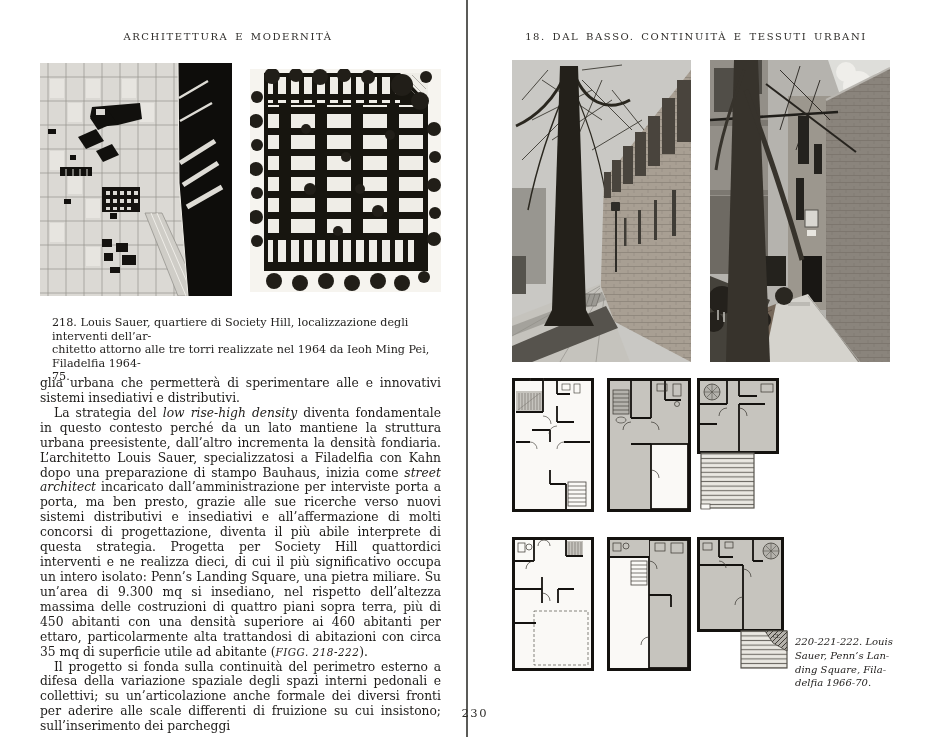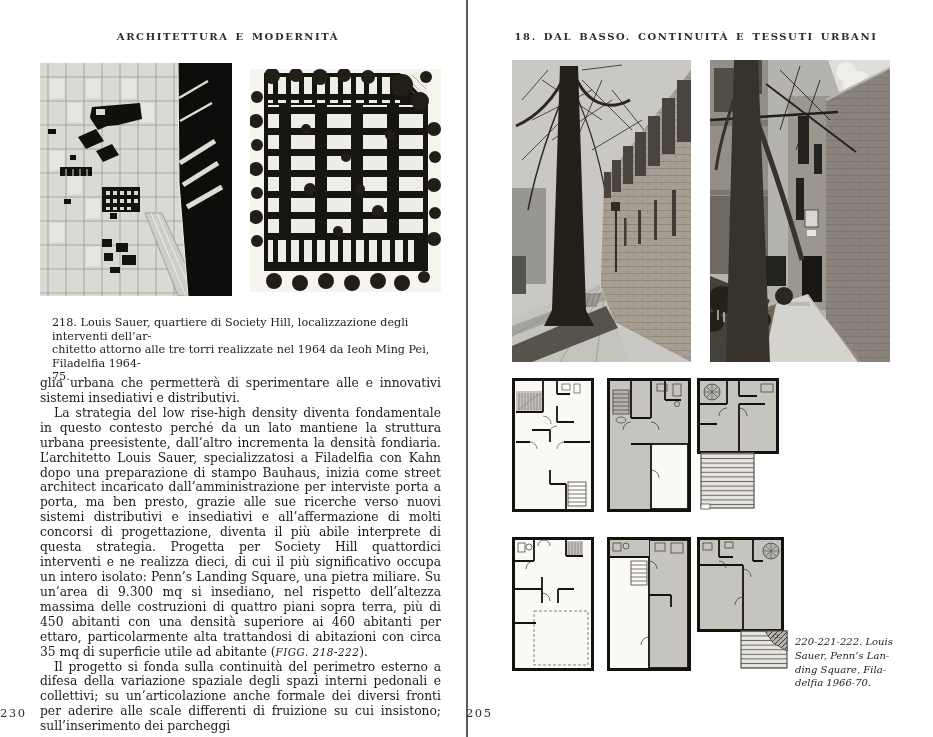--- a/index.html
+++ b/index.html
@@ -1,28 +1,28 @@
 <!DOCTYPE html>
 <html><head>
 <meta charset="utf-8">
 <style>
   html,body{margin:0;padding:0;background:#ffffff;}
   #root{position:relative;width:933px;height:737px;background:#ffffff;overflow:hidden;
         font-family:"DejaVu Serif", serif;color:#1c1c1c;}
   .abs{position:absolute;}
-  .running-head{font-size:10px;letter-spacing:1.6px;word-spacing:2px;text-align:center;color:#2e2c29;font-weight:bold;}
+  .running-head{font-size:10px;letter-spacing:1.6px;word-spacing:2px;text-align:center;color:#2e2c29;}
   .divider{position:absolute;left:466px;top:0;width:2px;height:737px;background:#5b5b58;}
   .caption{font-size:11.2px;line-height:13.6px;color:#242220;}
   .caption p{margin:12px;}
   .body-text{font-size:12.3px;line-height:14.92px;text-align:justify;color:#1e1c1a;}
   .body-text p{margin:0;}
   .body-text p.ind{text-indent:14px;}
-  .it{}
+  .it{font-style:italic;}
   .caps{font-size:10.4px;letter-spacing:.5px;font-style:italic;}
-  .folio{font-size:11.5px;letter-spacing:1.5px;text-align:left;color:#2e2c29;}
+  .folio{font-size:11.5px;letter-spacing:1.5px;text-align:right;color:#2e2c29;padding-left:36px;}
   .caption-narrow{font-size:10px;line-height:13.8px;color:#242220;font-style:italic;}
   figure{margin:0;padding:0;}
   svg{display:block;}
   #defs-holder{position:absolute;width:0;height:0;overflow:hidden;}
 </style>
 </head>
 <body>
 
 <div id="root">
 

